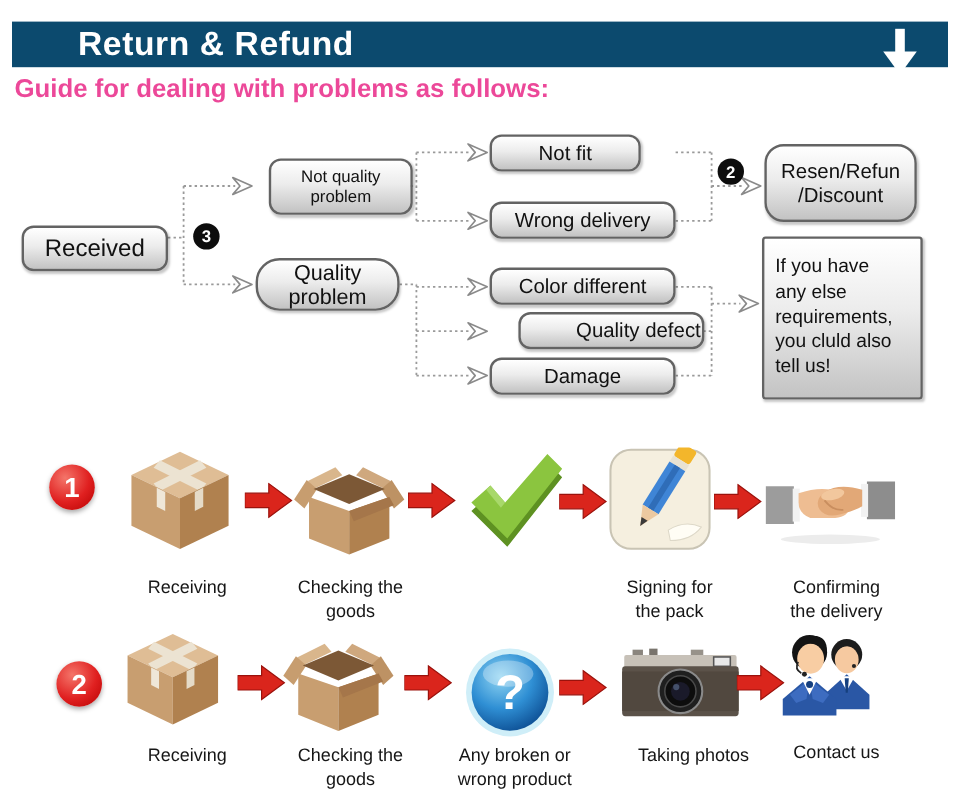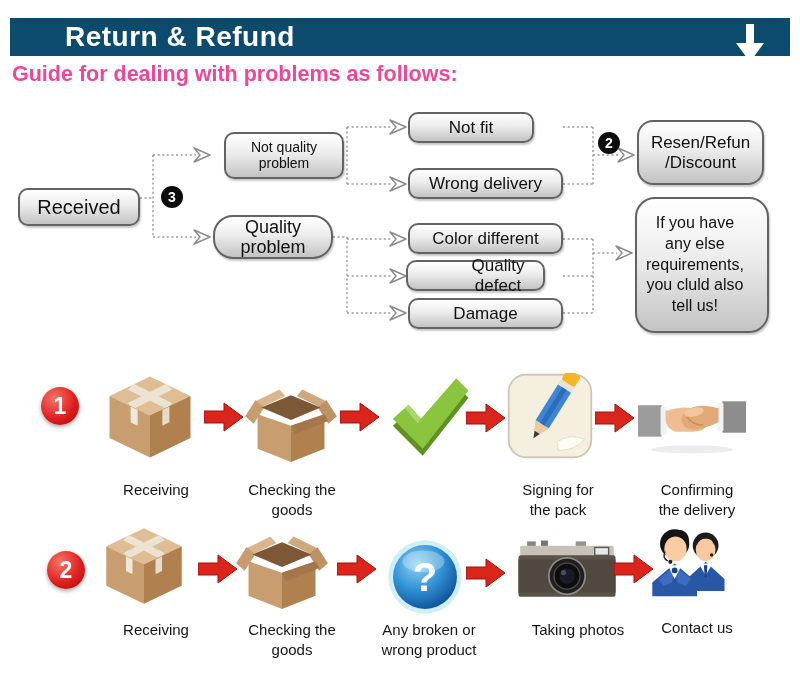--- a/index.html
+++ b/index.html
@@ -17,25 +17,25 @@
   .node{position:absolute;background:linear-gradient(180deg,#ffffff 0%,#ececec 45%,#c3c3c3 100%);
         border:2px solid #636363;border-radius:10px;box-shadow:1px 2px 2px rgba(0,0,0,.22);
         display:flex;align-items:center;justify-content:center;text-align:center;
         white-space:pre-line;line-height:1.12;font-size:17px;box-sizing:border-box;}
   .node-received{left:18px;top:188px;width:122px;height:38px;font-size:20px;}
   .node-notq{left:224px;top:132px;width:120px;height:47px;font-size:14px;}
   .node-q{left:213px;top:215px;width:120px;height:44px;font-size:18px;border-radius:20px;}
   .node-notfit{left:408px;top:112px;width:126px;height:31px;}
   .node-wrong{left:408px;top:168px;width:155px;height:31px;}
   .node-color{left:408px;top:223px;width:155px;height:31px;}
-  .node-defect{left:406px;top:260px;width:139px;height:31px;padding-left:45px;}
+  .node-defect{left:432px;top:260px;width:155px;height:31px;padding-left:45px;}
   .node-damage{left:408px;top:298px;width:155px;height:31px;}
   .node-resen{left:637px;top:120px;width:127px;height:65px;border-radius:16px;}
-  .node-ifyou{left:635px;top:197px;width:134px;height:136px;border-radius:20px;
-              justify-content:flex-start;text-align:center;padding:6px 4px 6px 9px;font-size:16px;line-height:1.3;}
+  .node-ifyou{left:635px;top:197px;width:134px;height:136px;border-radius:3px;
+              justify-content:flex-start;text-align:left;padding:6px 4px 6px 9px;font-size:16px;line-height:1.3;}
   .dot-badge{position:absolute;width:22px;height:22px;border-radius:50%;background:#0d0d0d;
              color:#fff;font-size:14px;font-weight:bold;display:flex;align-items:center;justify-content:center;}
   .badge-3{left:161px;top:186px;}
   .badge-2{left:598px;top:132px;}
   
   .num-badge{position:absolute;width:38px;height:38px;border-radius:50%;color:#fff;
              font-size:23px;font-weight:bold;display:flex;align-items:center;justify-content:center;
              background:radial-gradient(circle at 35% 30%,#f4756a,#e02020 55%,#b50000);
              box-shadow:0 2px 4px rgba(0,0,0,.35);}
   .icon{position:absolute;}

